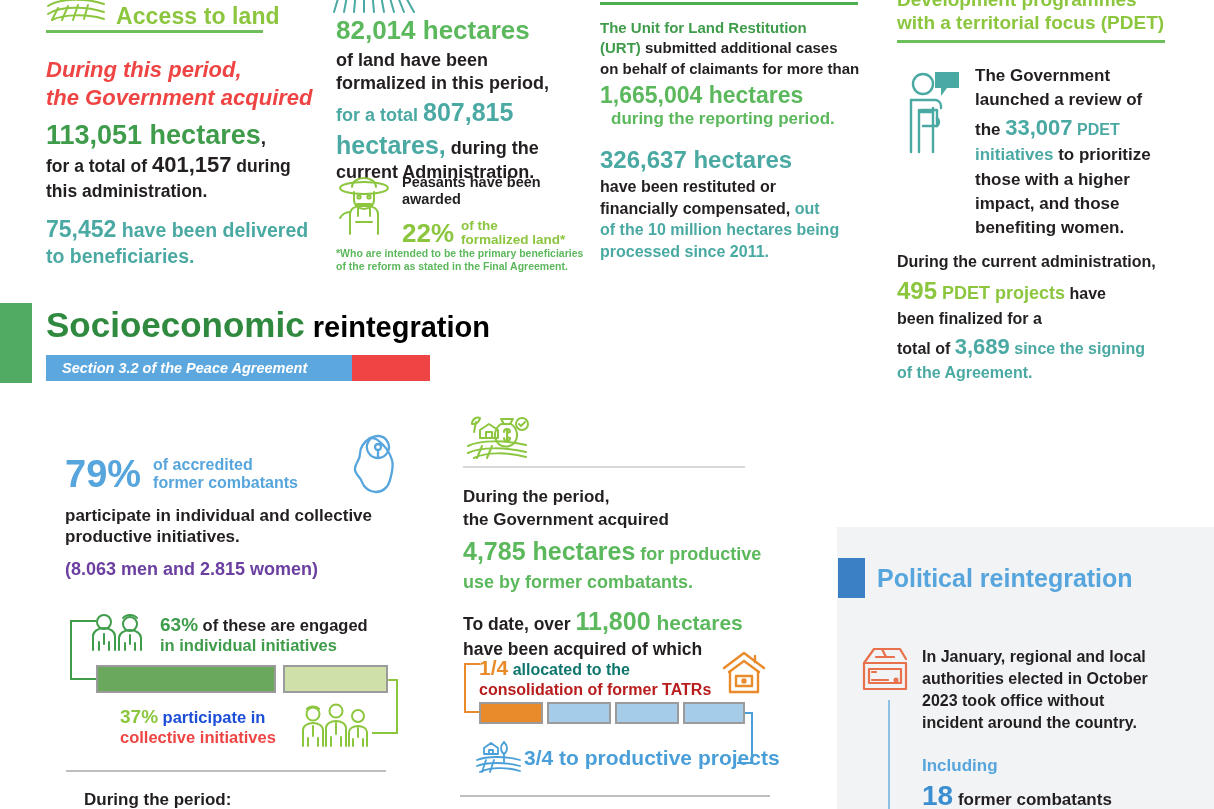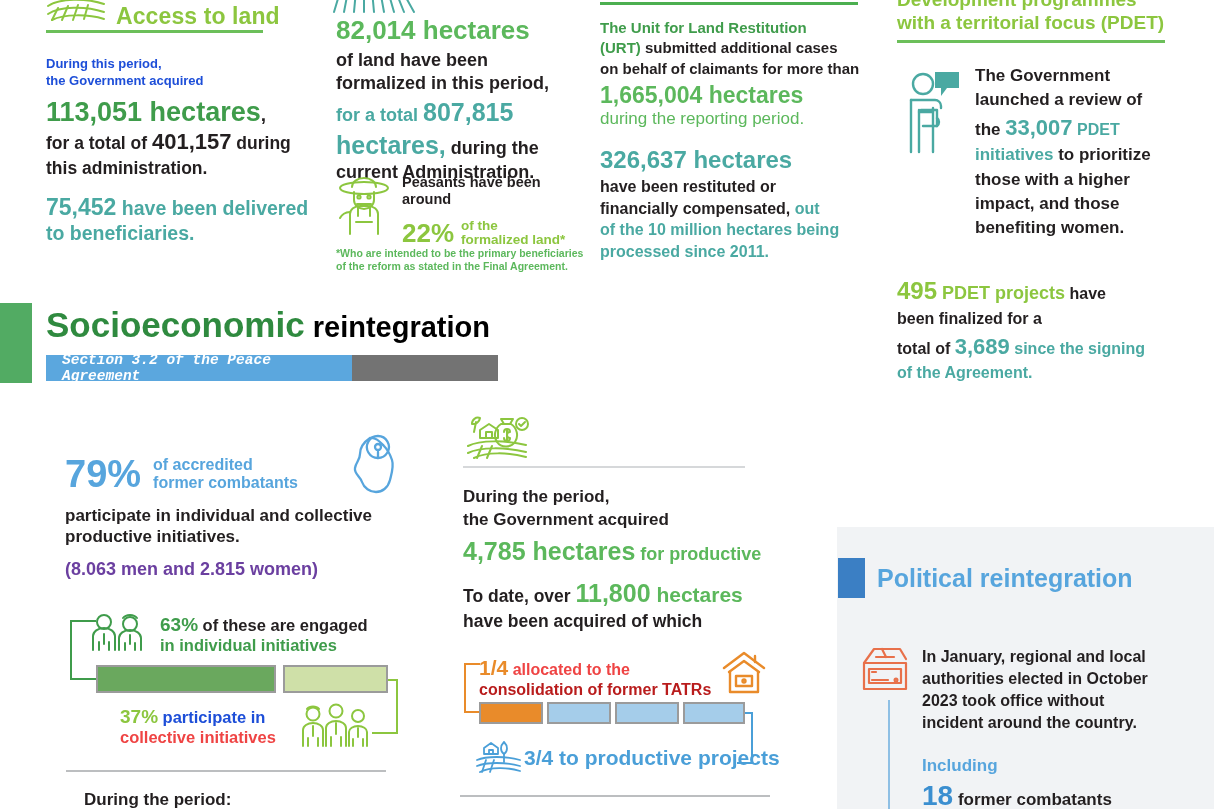--- a/index.html
+++ b/index.html
@@ -23,21 +23,21 @@
   .lgreen     { color: #8cc63f; }
   .teal       { color: #4aa9a2; }
   .dark       { color: #231f20; }
 
   
   #col1 { left: 46px; top: -14px; width: 300px; }
   #c1-head { display: flex; align-items: flex-end; gap: 10px; }
   #c1-title { font-size: 23px; font-weight: bold; color: #8cc63f; letter-spacing: .1px; }
   #c1-rule { position: absolute; left: 46px; top: 30px; width: 217px; height: 3px; background: #6cbf5a; }
   #c1-body { position: absolute; left: 46px; top: 56px; width: 300px; }
-  .c1-l1 { font-size: 13px; font-weight: bold; color: #1d4ed8; line-height: 1.27; }
+  .c1-l1 { font-size: 22px; font-weight: bold; color: #ef4444; line-height: 1.27; font-style: italic; }
   .c1-big { font-size: 27px; font-weight: bold; color: #3f9c4b; margin-top: 9px; line-height: 1.08;}
   .c1-big .comma { color: #231f20; font-size: 19px; }
   .c1-l2 { font-size: 17.5px; font-weight: bold; color: #231f20; line-height: 1.3; margin-top: 1px;}
   .c1-l2 .num { font-size: 22px; }
   .c1-l3 { font-size: 19.5px; font-weight: bold; color: #4aa9a2; line-height: 1.25; margin-top: 13px;}
   .c1-l3 .num { font-size: 23px; }
 
   
   #col2 { left: 336px; top: 16px; width: 270px; }
   .c2-big { font-size: 26px; font-weight: bold; color: #5cb85c; line-height: 1.1; }
@@ -49,42 +49,42 @@
   .c2-22 { font-size: 26px; font-weight: bold; color: #8cc63f; }
   .c2-22s { font-size: 13.5px; font-weight: bold; color: #8cc63f; line-height: 1.1; }
   #c2-note { position: absolute; left: 336px; top: 247px; width: 265px;
              font-size: 10.5px; font-weight: bold; color: #5cb85c; line-height: 1.28; }
 
   
   #c3-rule { position: absolute; left: 600px; top: 2px; width: 258px; height: 3px; background: #4caf50; }
   #col3 { left: 600px; top: 18px; width: 262px; }
   .c3-p1 { font-size: 15px; font-weight: bold; line-height: 1.35; text-align: justify; }
   .c3-big { font-size: 23px; font-weight: bold; color: #5cb85c; line-height: 1.12; margin-top: 4px;}
-  .c3-sub { font-size: 17px; font-weight: normal; color: #5cb85c; line-height: 1.2;}
+  .c3-sub { font-size: 17px; font-weight: bold; color: #5cb85c; line-height: 1.2; margin-left: 11px;}
   .c3-big2 { font-size: 24px; font-weight: bold; color: #4aa9a2; line-height: 1.1; margin-top: 18px;}
   .c3-p2 { font-size: 16px; font-weight: bold; line-height: 1.34; margin-top: 3px;}
 
   
   #c4-title { position: absolute; left: 897px; top: -12px; width: 300px;
               font-size: 19px; font-weight: bold; color: #8cc63f; line-height: 1.23; }
   #c4-rule { position: absolute; left: 897px; top: 40px; width: 268px; height: 3px; background: #6cbf5a; }
   #c4-body { position: absolute; left: 975px; top: 64px; width: 235px; }
   .c4-p { font-size: 17px; font-weight: bold; line-height: 1.42; }
   .c4-p .num { font-size: 22px; color: #4aa9a2; }
   #c4-body2 { position: absolute; left: 897px; top: 251px; width: 300px; }
   .c4-p2 { font-size: 16px; font-weight: bold; line-height: 1.42; }
   .c4-p2 .big { font-size: 24px; color: #8cc63f; }
   .c4-p2 .tealn { font-size: 22px; color: #4aa9a2; }
 
   
   #sec-bar { position: absolute; left: 0px; top: 303px; width: 32px; height: 80px; background: #52ab63; }
   #sec-title { position: absolute; left: 46px; top: 305px;
                font-size: 35px; font-weight: bold; color: #2f8a3f; white-space: nowrap; }
   #sec-title .light { color: #000000; font-weight: bold; font-size: 29px;}
-  #sec-sub-wrap { position: absolute; left: 46px; top: 355px; width: 452px; height: 26px; background: #737373; font-family: Liberation Mono, monospace; }
+  #sec-sub-wrap { position: absolute; left: 46px; top: 355px; width: 384px; height: 26px; background: #ef4444; }
   #sec-sub { position: absolute; left: 0; top: 0; width: 306px; height: 26px; background: #5ba7de;
              color: #ffffff; font-size: 14.5px; font-weight: bold; font-style: italic;
              display: flex; align-items: center; padding-left: 16px; box-sizing: border-box; }
 
   
   #b79 { position: absolute; left: 65px; top: 455px; width: 360px; }
   #b79-row { display: flex; align-items: center; gap: 12px; }
   .n79 { font-size: 38px; font-weight: bold; color: #57a5dd; line-height: 1;}
   .t79 { font-size: 16px; font-weight: bold; color: #57a5dd; line-height: 1.15; }
   .p79 { font-size: 17px; font-weight: bold; color: #231f20; line-height: 1.25; margin-top: 12px;}
@@ -109,21 +109,21 @@
   
   #m-rule { position: absolute; left: 463px; top: 466px; width: 282px; height: 2px; background: #d6d8da; }
   #mid { position: absolute; left: 463px; top: 486px; width: 320px; }
   .m-l { font-size: 17px; font-weight: bold; color: #231f20; line-height: 1.33; }
   .m-big { font-size: 25px; font-weight: bold; color: #5cb85c; line-height: 1.12; margin-top: 6px;}
   .m-big .sm { font-size: 18px; }
   .m-l2 { font-size: 17.5px; font-weight: bold; color: #231f20; line-height: 1.3; margin-top: 12px;}
   .m-l2 .num { font-size: 25px; color: #5cb85c; }
   .m-l2 .hec { font-size: 21px; color: #5cb85c; }
   .q14 { font-size: 21px; font-weight: bold; color: #e98b2a; }
-  .q14 .d { color: #ef4444; font-size: 16px; text-align: center; }
+  .q14 .d { color: #0f766e; font-size: 16px; text-align: center; }
   .q14s { font-size: 16px; font-weight: bold; color: #b91c1c; }
   .q34 { font-size: 21px; font-weight: bold; color: #4a9fd8; }
   .qseg { position: absolute; top: 702px; height: 22px; border: 2px solid #9b9b9b; box-sizing: border-box; }
   #qs1 { left: 479px; width: 64px; background: #e98b2a; }
   #qs2 { left: 547px; width: 64px; background: #a5cdea; }
   #qs3 { left: 615px; width: 64px; background: #a5cdea; }
   #qs4 { left: 683px; width: 62px; background: #a5cdea; }
   #qbracketL { position: absolute; left: 464px; top: 663px; width: 16px; height: 50px;
                border: 2px solid #e98b2a; border-right: none; box-sizing: border-box; }
   #qbracketR { position: absolute; left: 737px; top: 712px; width: 16px; height: 52px;
@@ -229,21 +229,21 @@
           <path d="M14 60 v-20 a10 8 0 0 1 10 -8 h8 a10 8 0 0 1 10 8 v20"></path>
           <path d="M22 32 v10 M34 32 v10"></path>
           <path d="M20 48 h16"></path>
           <path d="M4 44 a12 10 0 0 1 10 -6"></path>
         </g>
       </svg>
     </span>
     <div>
       <div class="c2-pz-txt">
         <span>Peasants have been</span><br>
-        <span>around</span>
+        <span>awarded</span>
       </div>
       <div style="display:flex; align-items:center; gap:7px; margin-top:10px;">
         <span class="c2-22">22%</span>
         <span class="c2-22s">
           <span>of the</span><br>
           <span>formalized land*</span>
         </span>
       </div>
     </div>
   </div>
@@ -302,21 +302,21 @@
     <span>the </span><span class="num">33,007</span><span class="teal" style="font-size:16px;"> PDET</span><br>
     <span class="teal">initiatives</span><span> to prioritize</span><br>
     <span>those with a higher</span><br>
     <span>impact, and those</span><br>
     <span>benefiting women.</span>
   </div>
 </div>
 
 <div id="c4-body2">
   <div class="c4-p2 t">
-    <br>
+    <span>During the current administration,</span><br>
     <span class="big">495</span><span class="lgreen" style="font-size:18px;"> PDET projects</span><span> have</span><br>
     <span>been finalized for a</span><br>
     <span>total of </span><span class="tealn">3,689</span><span class="teal" style="font-size:16px;"> since the signing</span><br>
     <span class="teal">of the Agreement.</span>
   </div>
 </div>
 
 <div id="sec-bar"></div>
 <div id="sec-title">
   <span>Socioeconomic</span><span class="light"> reintegration</span>
@@ -423,20 +423,21 @@
 </div>
 <div id="m-rule"></div>
 
 <div id="mid">
   <div class="m-l t">
     <span>During the period,</span><br>
     <span>the Government acquired</span>
   </div>
   <div class="m-big t">
     <span>4,785</span><span> hectares</span><span class="sm"> for productive</span><br>
+    <span class="sm">use by former combatants.</span>
   </div>
   <div class="m-l2 t">
     <span>To date, over </span><span class="num">11,800</span><span class="hec"> hectares</span><br>
     <span>have been acquired of which</span>
   </div>
 </div>
 
 <div id="qbracketL"></div>
 <div id="qbracketR"></div>
 

